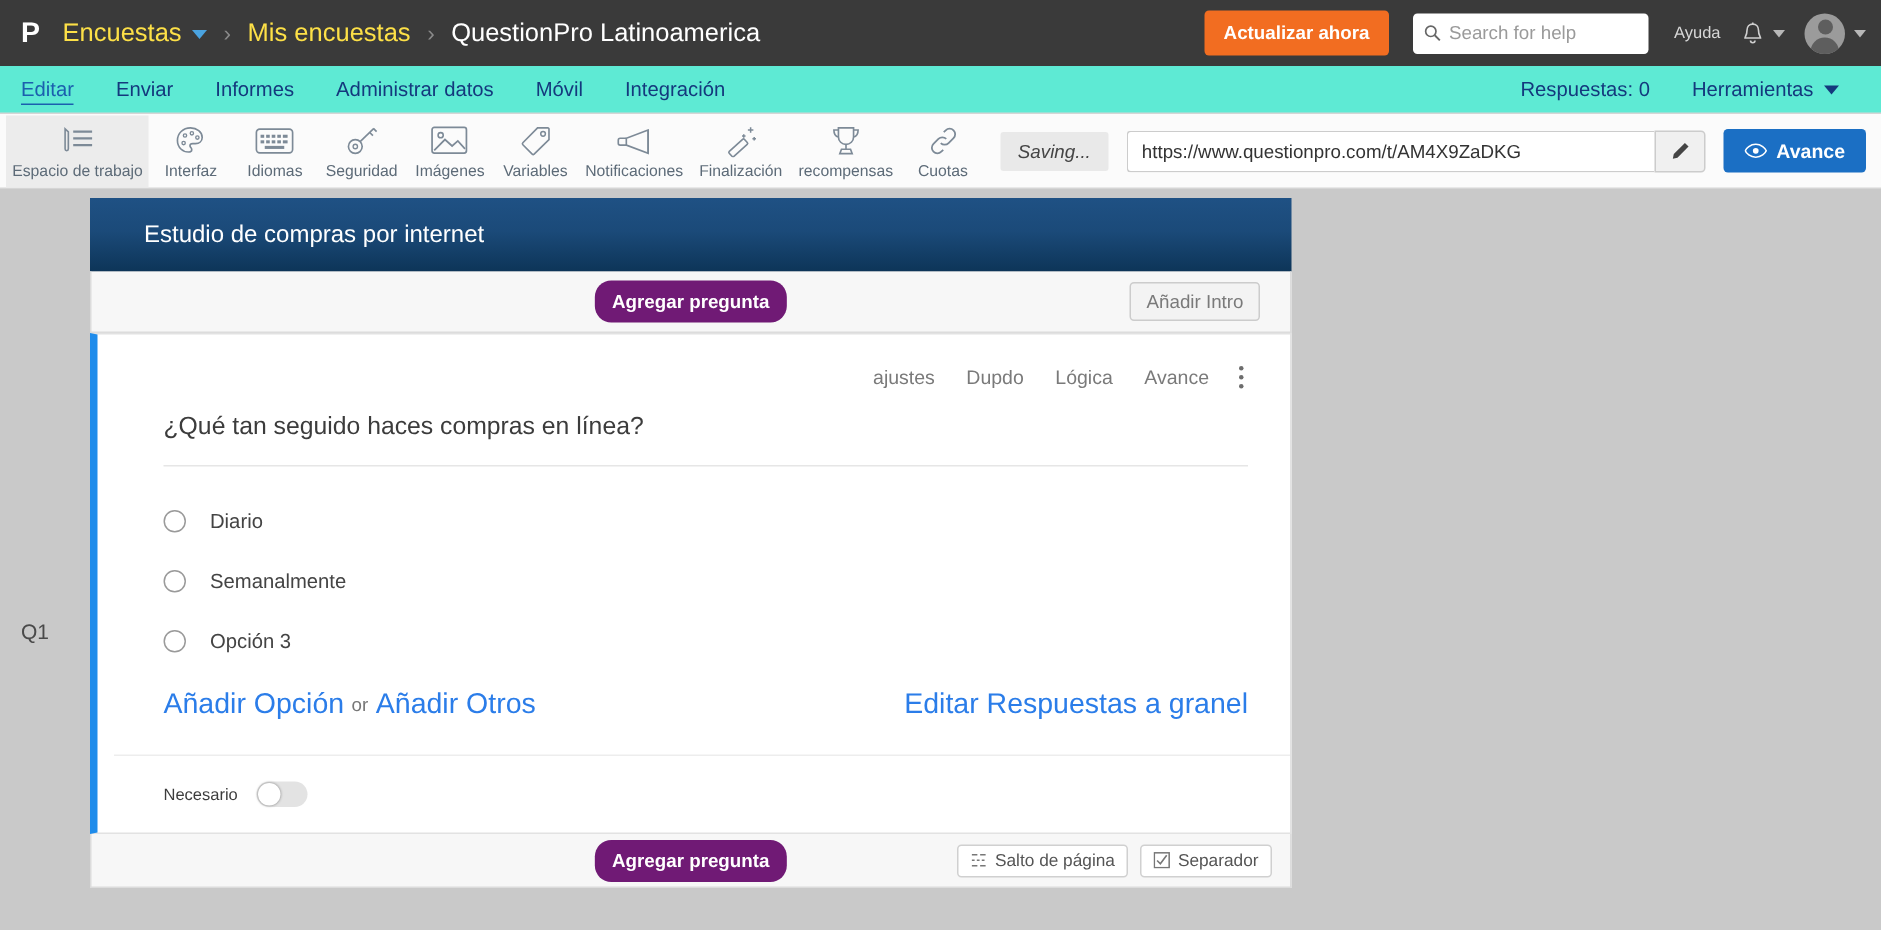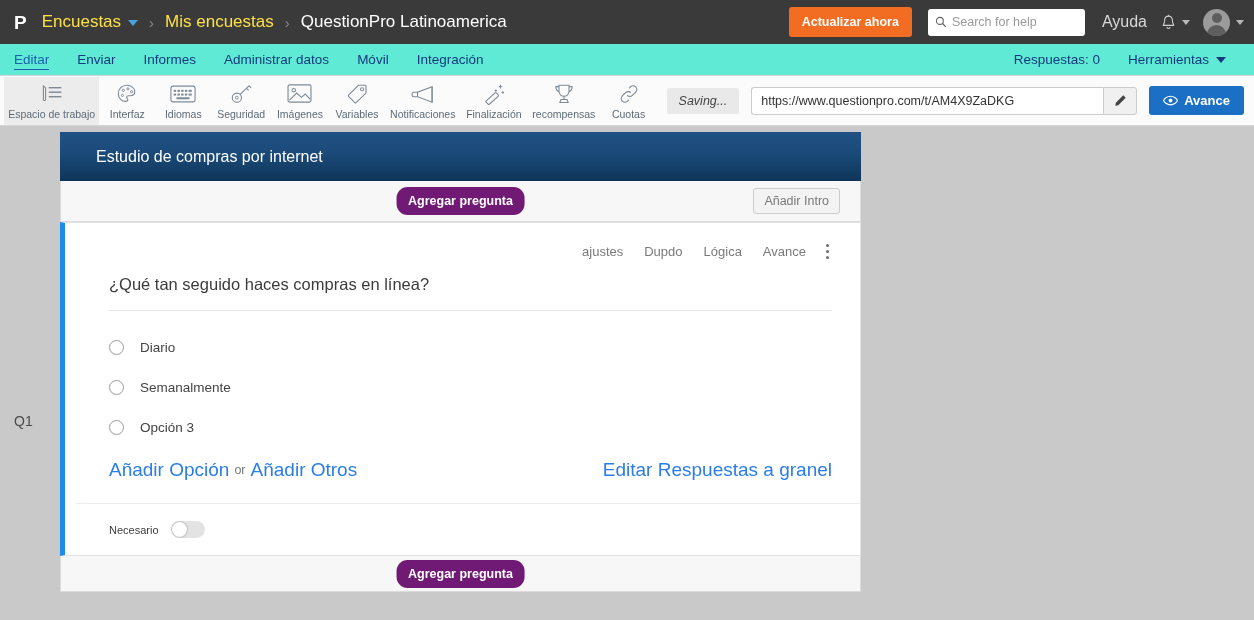--- a/index.html
+++ b/index.html
@@ -47,21 +47,21 @@
     padding: 0 7px;
   }
   .search-wrap svg { flex: none; margin-right: 5px; }
   .search-input {
     border: none; outline: none; font-size: 12.5px; color: #888;
     font-family: "Liberation Sans", sans-serif; width: 100%;
     background: transparent;
   }
   .search-input::placeholder { color: #9a9a9a; }
   .help-link {
-    color: #d8d8d8; font-size: 16px; margin-left: 17px; cursor: pointer;
+    color: #d8d8d8; font-size: 11px; margin-left: 17px; cursor: pointer;
     white-space: nowrap;
   }
   .bell { margin-left: 14px; display: flex; align-items: center; cursor: pointer; }
   .mini-caret {
     display: inline-block; width: 0; height: 0; margin-left: 6px;
     border-left: 4px solid transparent; border-right: 4px solid transparent;
     border-top: 5px solid #b8b8b8; vertical-align: middle;
   }
   .avatar-wrap { margin-left: 13px; display: flex; align-items: center; cursor: pointer; }
   .avatar {
@@ -513,17 +513,33 @@
       <div class="req-row">
         <span class="req-label">Necesario</span>
         <span class="toggle">
             <span class="knob"></span>
           </span>
       </div>
     </div>
 
     <div class="bottom-bar">
       <button class="btn-addq">Agregar pregunta</button>
+      <div class="bb-right">
+        <button class="bb-btn">
+          <svg width="11" height="11" viewBox="0 0 12 12">
+            <path d="M1 2 h4 M7 2 h4 M1 10 h4 M7 10 h4" stroke="#777" stroke-width="1.1" fill="none"></path>
+            <path d="M1 6 h10" stroke="#777" stroke-width="1.1" stroke-dasharray="2 1.6"></path>
+          </svg>
+          <span>Salto de página</span>
+        </button>
+        <button class="bb-btn">
+          <svg width="11" height="11" viewBox="0 0 12 12">
+            <rect x="0.6" y="0.6" width="10.8" height="10.8" fill="none" stroke="#777" stroke-width="1.1"></rect>
+            <path d="M2.6 6.2 L5 8.6 L9.6 2.4" fill="none" stroke="#777" stroke-width="1.2"></path>
+          </svg>
+          <span>Separador</span>
+        </button>
+      </div>
     </div>
 
   </div>
 
 </div>
 
 </body></html>

